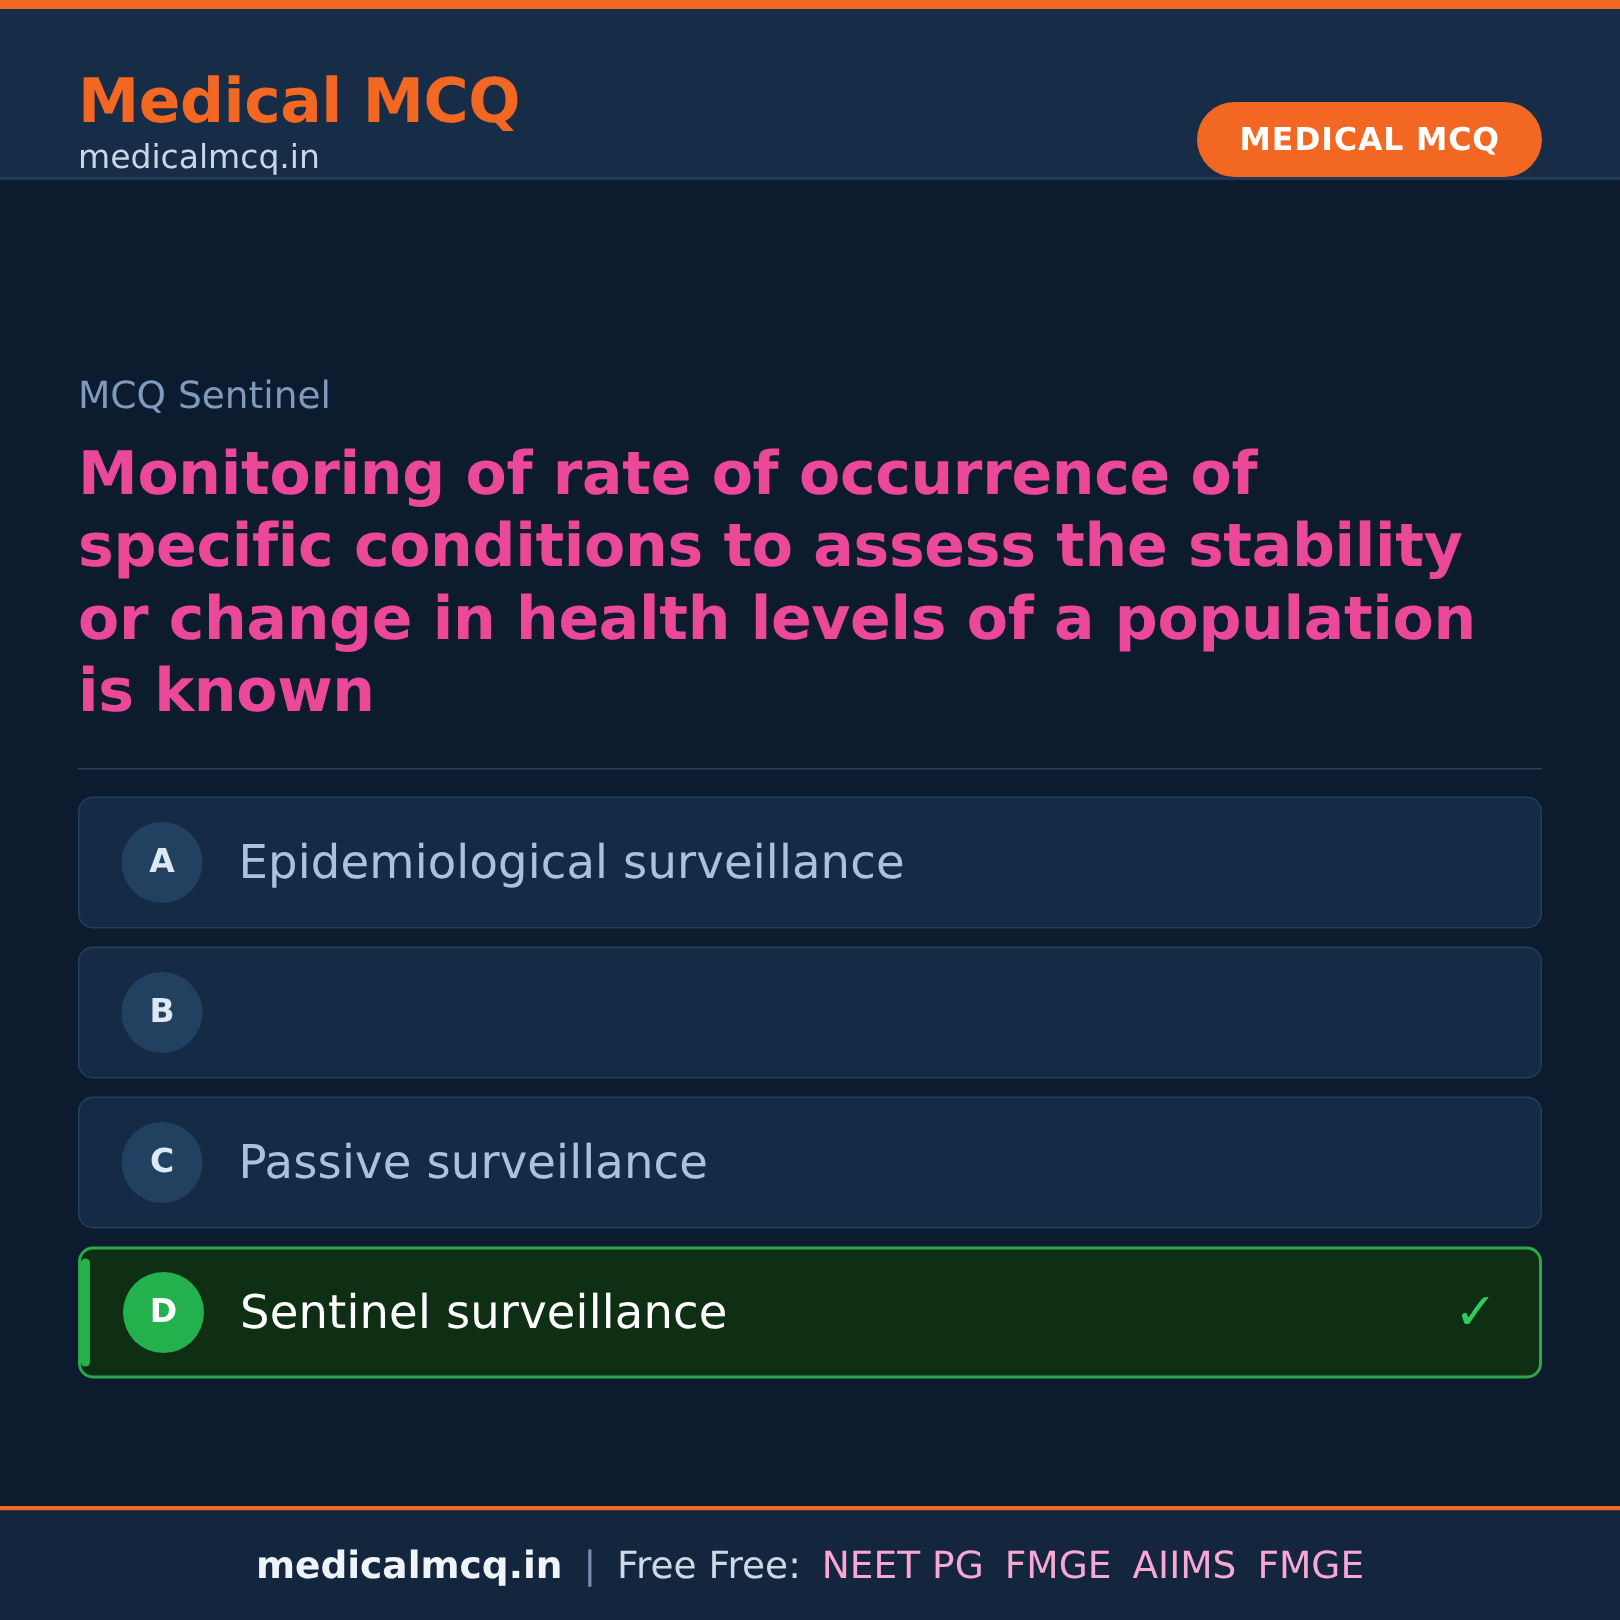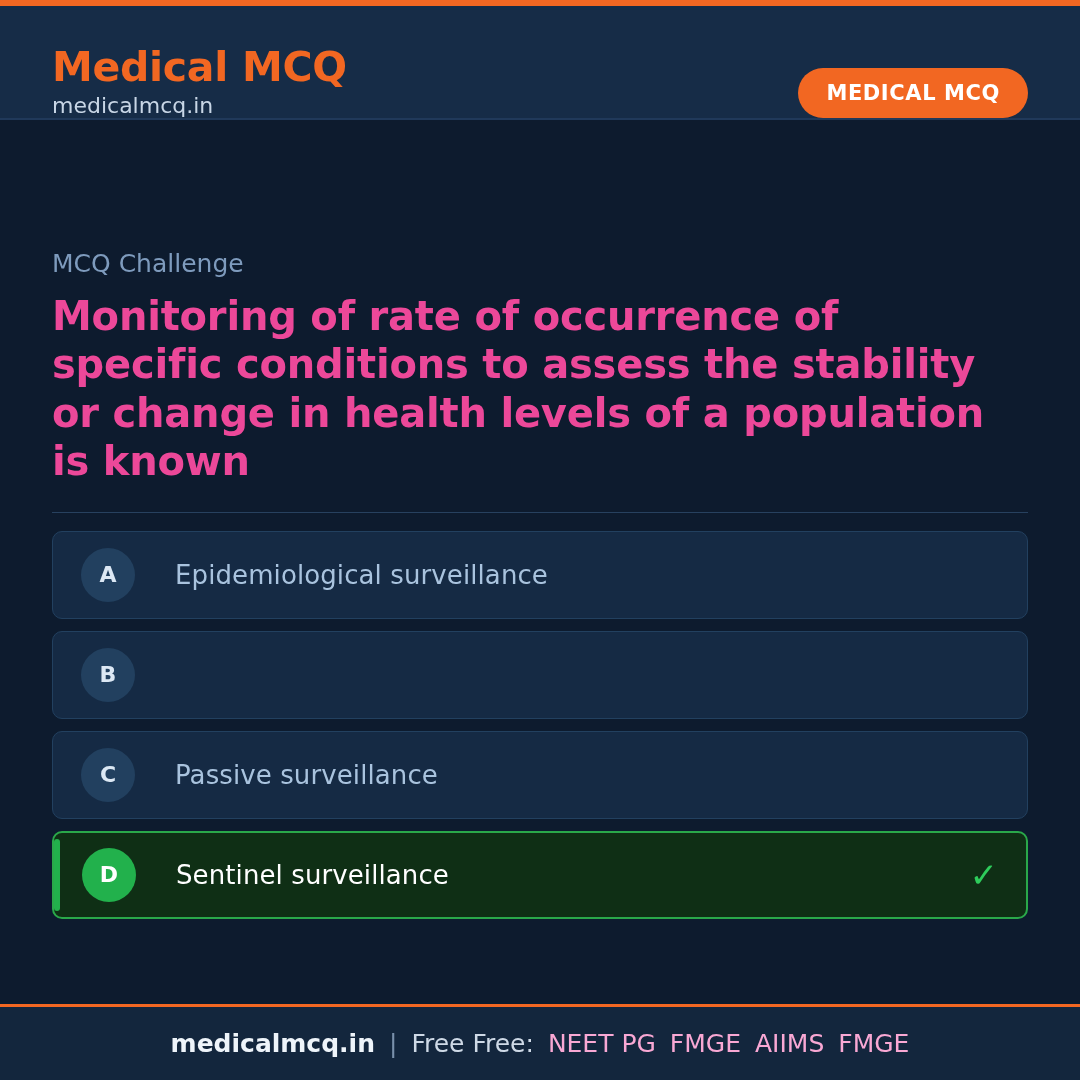--- a/index.html
+++ b/index.html
@@ -108,22 +108,22 @@
     border-radius: 50%;
     background: #22405f;
     color: #dce8f4;
     font-size: 22px;
     font-weight: bold;
     display: flex;
     align-items: center;
     justify-content: center;
   }
   .option .text {
-    margin-left: 40px;
-    font-size: 26px;
+    margin-left: 24px;
+    font-size: 31px;
     color: #a9c3de;
     letter-spacing: 0.1px;
   }
   .option.correct {
     background: #0f2f15;
     border: 2px solid #2aa84a;
   }
   .option.correct .letter {
     background: #22b14c;
     color: #ffffff;
@@ -172,21 +172,21 @@
 
   <div class="header">
     <div>
       <div class="brand-title">Medical MCQ</div>
       <div class="brand-sub">medicalmcq.in</div>
     </div>
     <div class="badge">MEDICAL MCQ</div>
   </div>
 
   <div class="body">
-    <div class="kicker">MCQ Challenge</div>
+    <div class="kicker">MCQ Sentinel</div>
     <div class="question">Monitoring of rate of occurrence of specific conditions to assess the stability or change in health levels of a population is known</div>
     <div class="divider"></div>
 
     <div class="options">
 
       <div class="option">
         <div class="letter">A</div>
         <div class="text">Epidemiological surveillance</div>
       </div>
 

